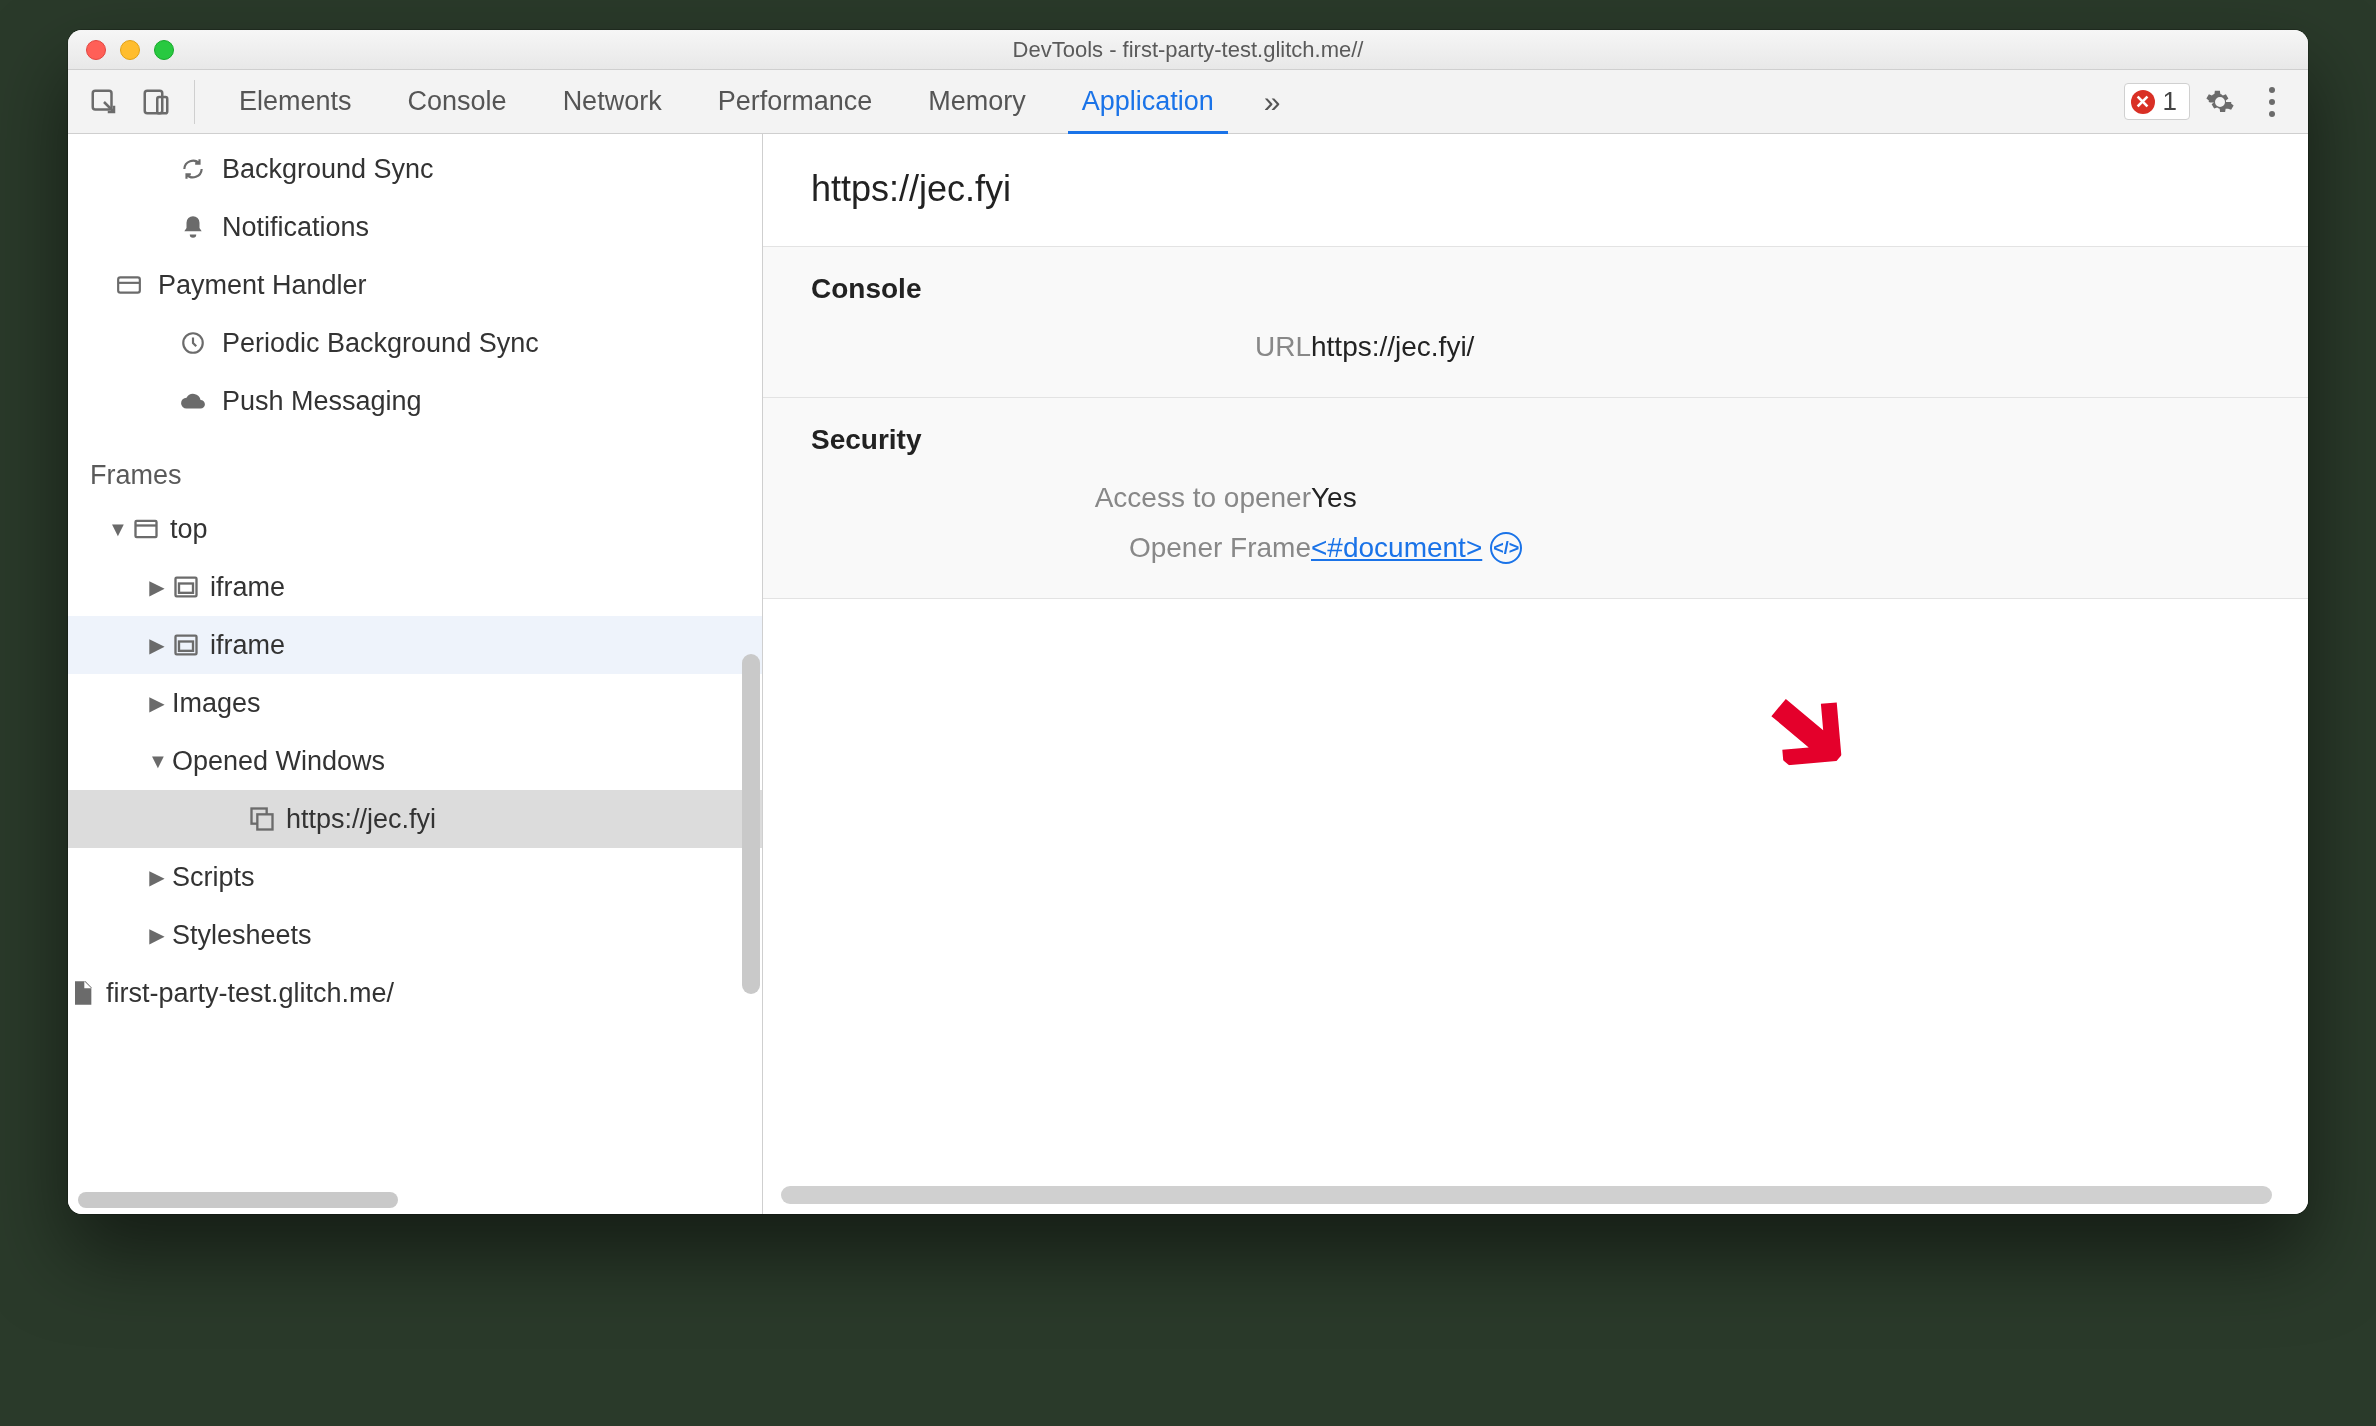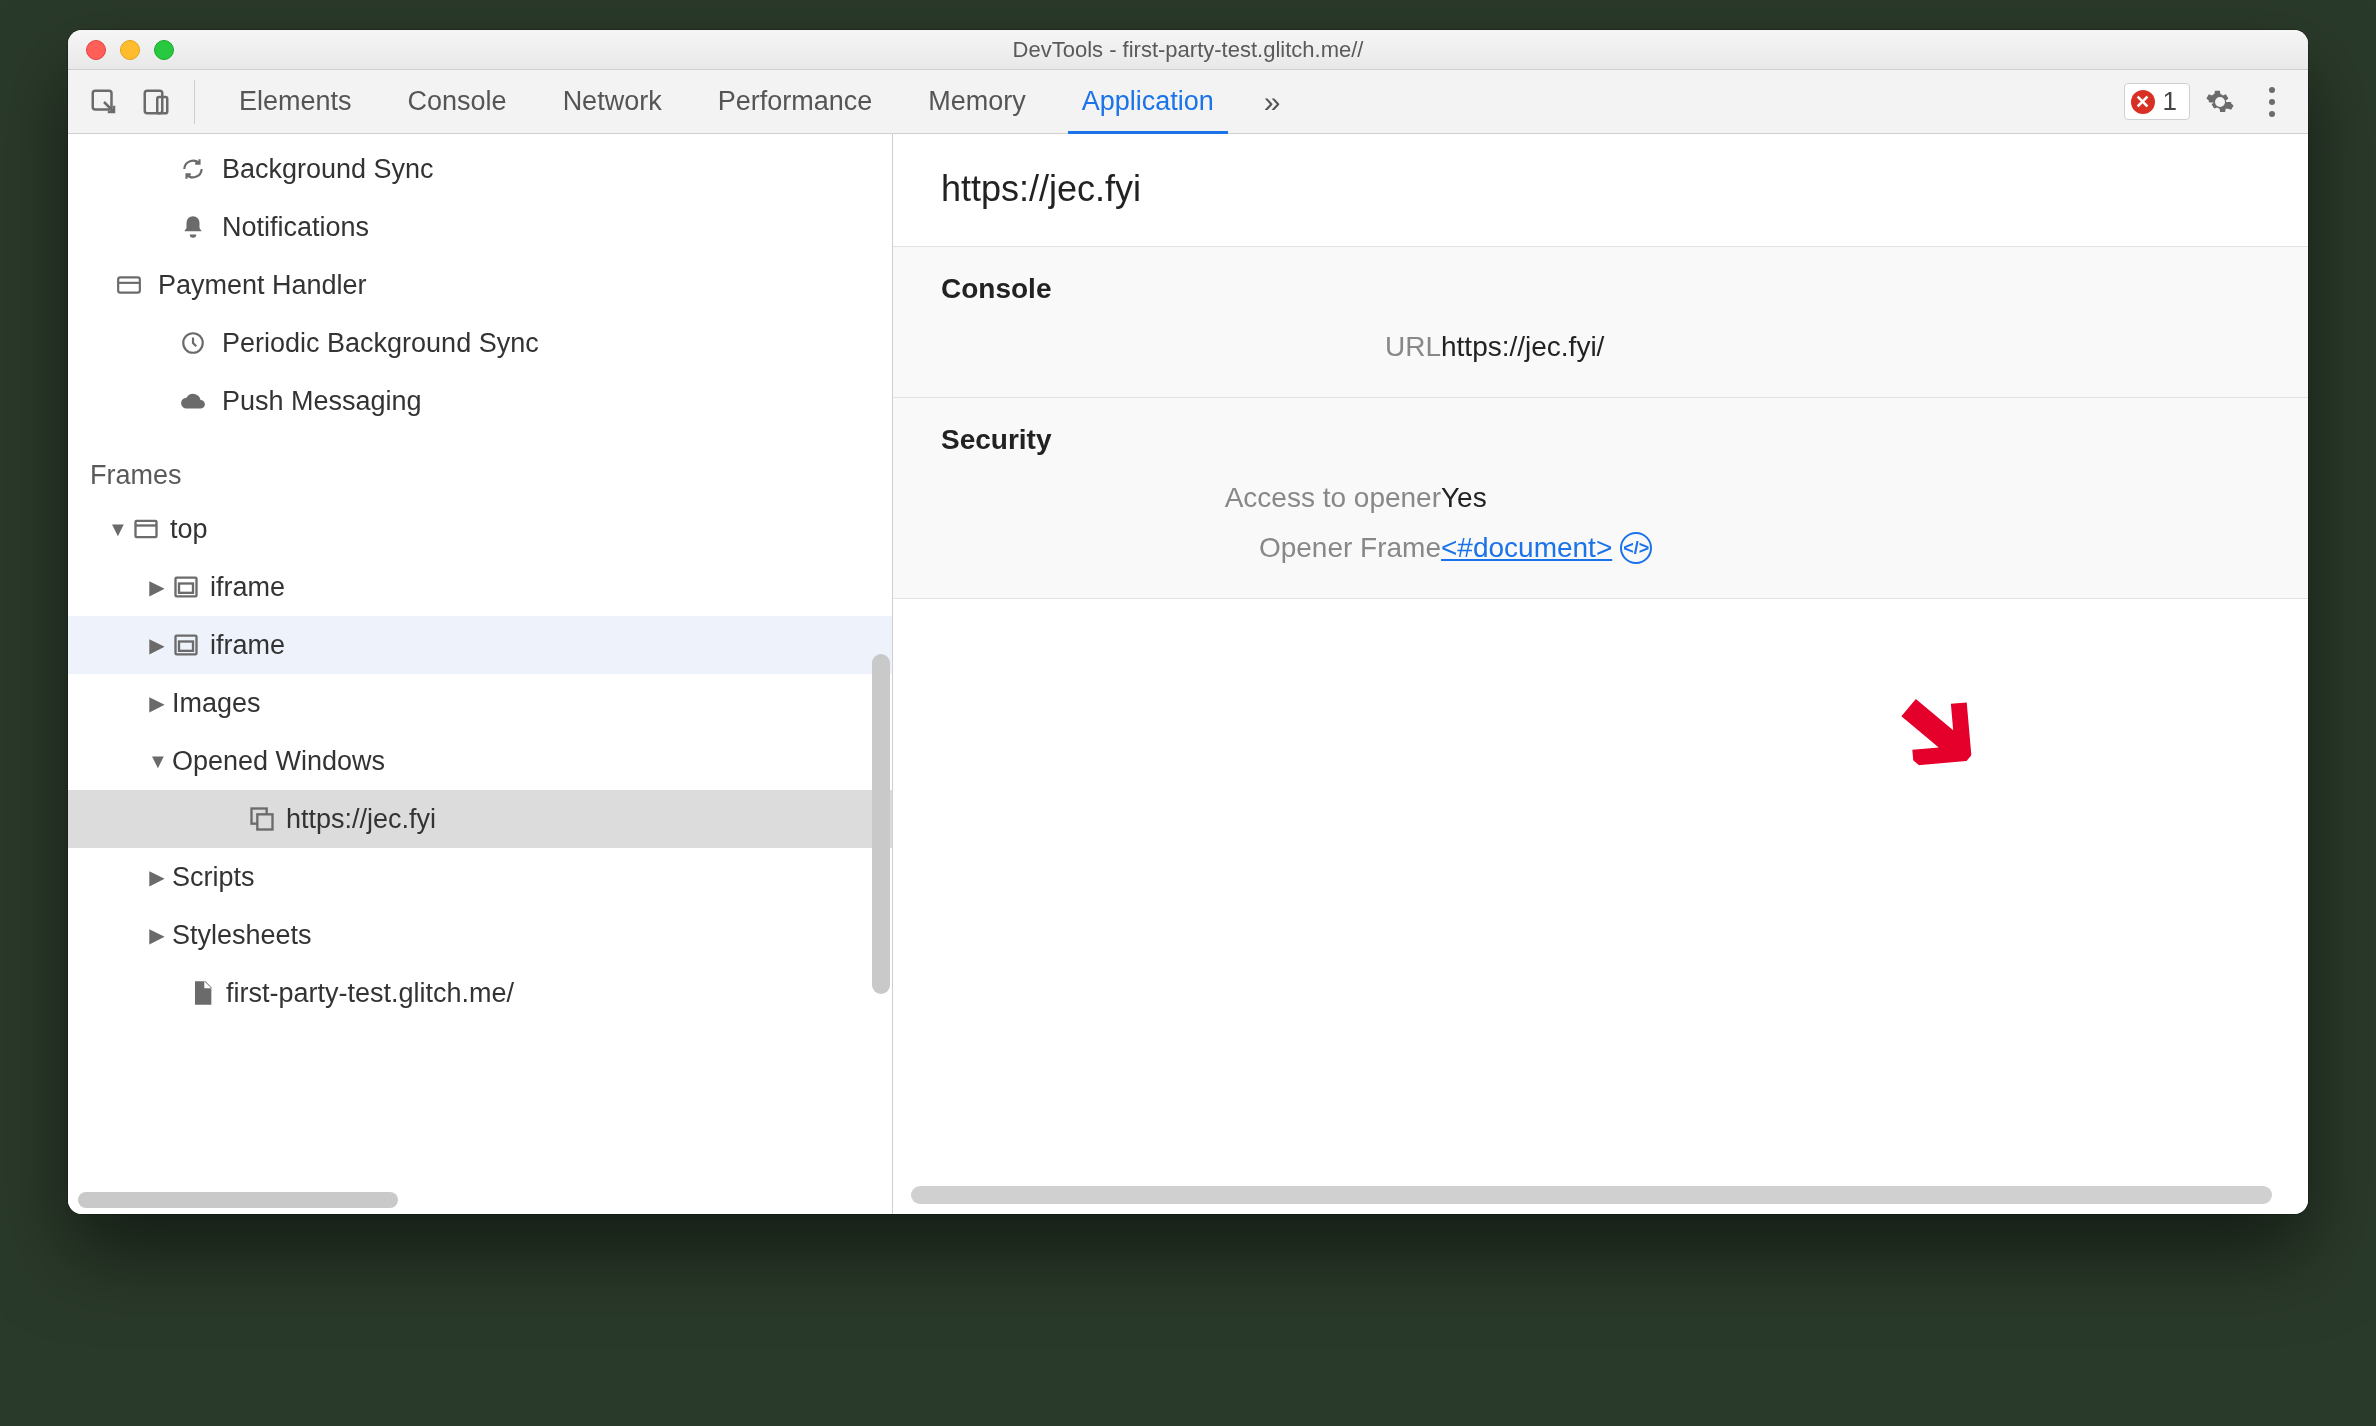--- a/index.html
+++ b/index.html
@@ -71,21 +71,21 @@
     width:24px; height:24px; border-radius:50%; background:#d93025; color:#fff;
     display:flex; align-items:center; justify-content:center; font-size:18px; font-weight:bold;
   }
   .gear, .kebab { width:44px; display:flex; align-items:center; justify-content:center; color:#6b6b6b;}
   .gear svg { width:30px; height:30px; fill:#6b6b6b;}
   .kebab { font-size:30px; letter-spacing:0; line-height:1;}
   .kebab .d { width:6px; height:6px; background:#6b6b6b; border-radius:50%; margin:3px 0;}
   
   .content { display:flex; height: 1080px; }
   .sidebar {
-    width: 825px; border-right:1px solid #cfcfcf; background:#fff;
+    width: 695px; border-right:1px solid #cfcfcf; background:#fff;
     overflow:hidden; position:relative; padding-top:6px;
   }
   .side-row {
     display:flex; align-items:center; height:58px;
     padding-left: 0; font-size:27px; color:#333;
     white-space:nowrap; overflow:hidden;
   }
   .side-row .icon { width:30px; height:30px; margin-right:14px; display:flex; align-items:center; justify-content:center; flex-shrink:0;}
   .side-row .icon svg, .side-row .icon .glyph { width:26px; height:26px; }
   .side-row.hdr { padding-left:22px; color:#5a5a5a; height:50px;}
@@ -93,21 +93,21 @@
     display:flex; align-items:center; height:58px; font-size:27px; color:#333;
     white-space:nowrap; overflow:hidden; text-overflow:ellipsis;
   }
   .tree-row .arrow { width:18px; text-align:center; color:#6a6a6a; font-size:20px; margin-right:6px;}
   .tree-row .ticon2 { width:28px; height:28px; margin-right:10px; display:flex; align-items:center; justify-content:center; flex-shrink:0; color:#6b6b6b;}
   .tree-row.selected { background:#dcdcdc; }
   .tree-row.hover1 { background:#eef3fb; }
   .strike { text-decoration: line-through; color:#555;}
   .indent-1 { padding-left: 40px; }
   .indent-2 { padding-left: 80px; }
-  .indent-3 { padding-left: 120px; }
+  .indent-3 { }
   .indent-4 { padding-left: 180px; }
   .sb-scroll {
     position:absolute; right:2px; top:520px; width:18px; height:340px;
     background:#c9c9c9; border-radius:9px;
   }
   .sb-hscroll {
     position:absolute; left:10px; bottom:6px; height:16px; width:320px;
     background:#c9c9c9; border-radius:8px;
   }
 

